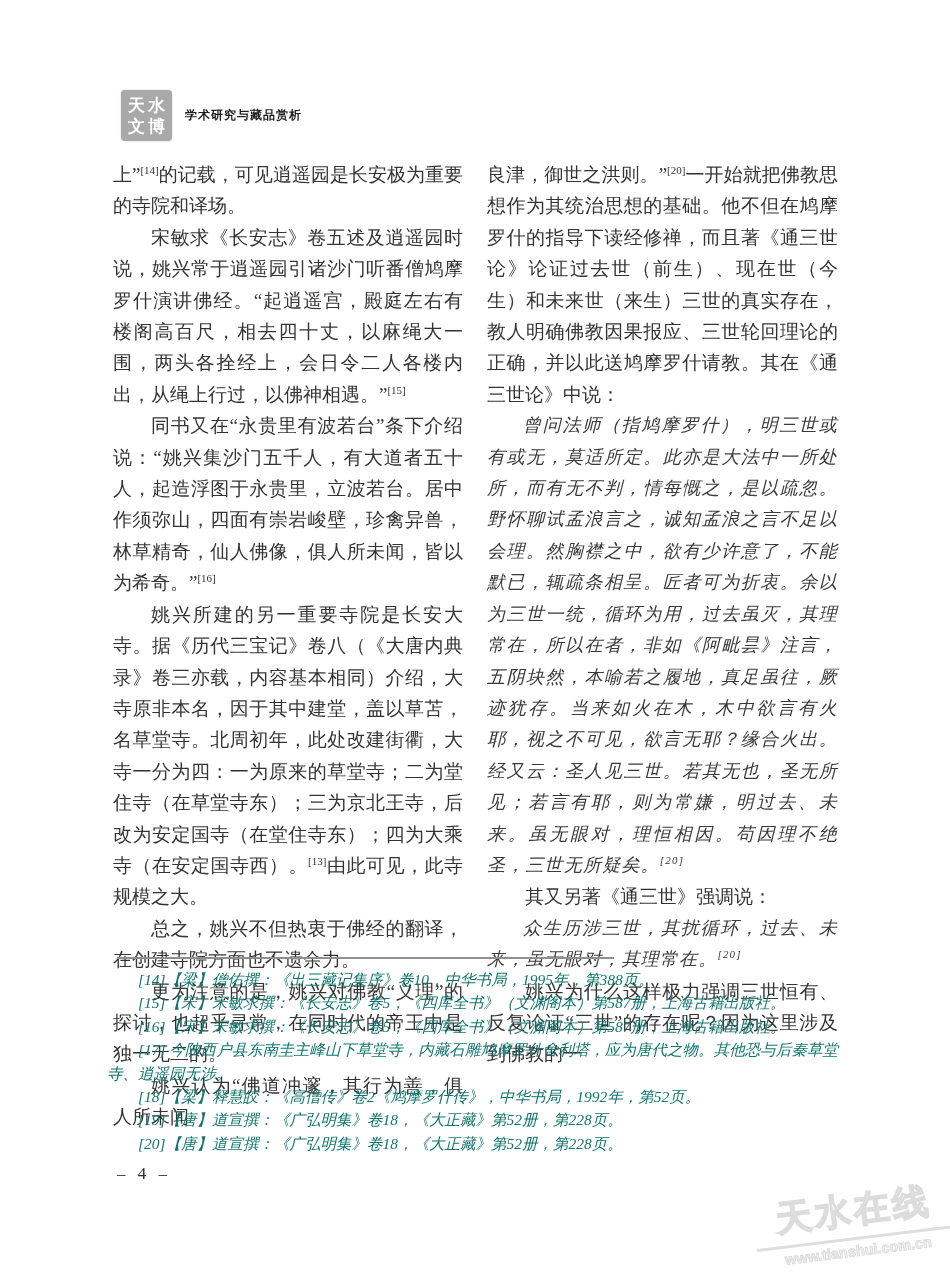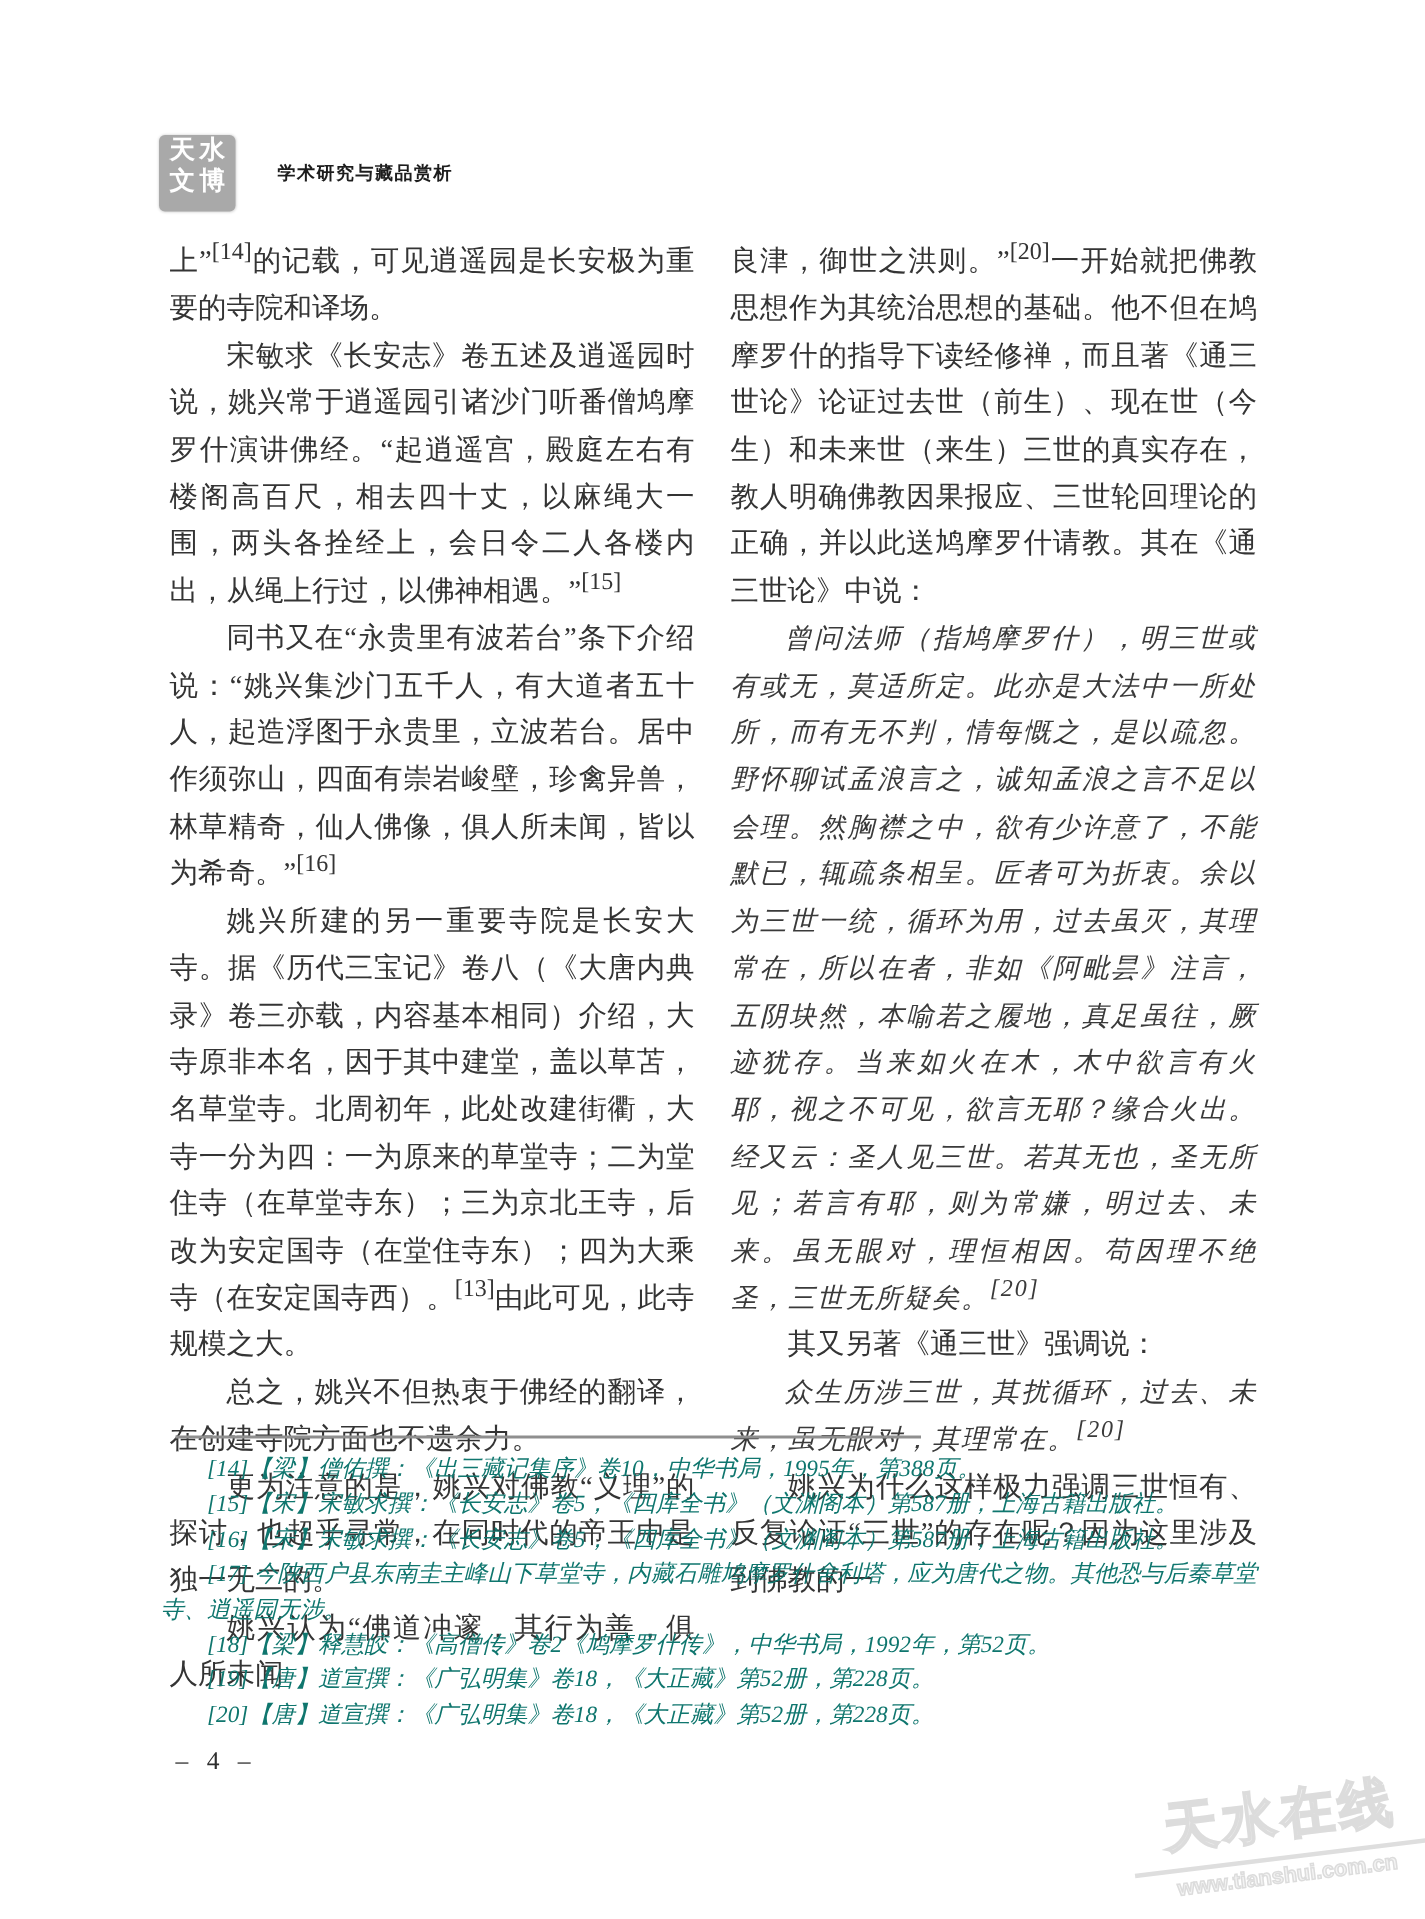--- a/index.html
+++ b/index.html
@@ -7,45 +7,45 @@
     width:950px; height:1279px;
     background:#ffffff;
     position:relative;
     overflow:hidden;
     font-family:"Liberation Serif", serif;
   }
   .page { position:absolute; inset:0; background:#ffffff; }
 
   
   .brand-seal {
-    position:absolute; left:106px; top:90px;
+    position:absolute; left:121px; top:90px;
     width:51px; height:51px;
     background:#a9a9a9; border-radius:4px;
-    display:flex; flex-direction:column; align-items:center; 
+    display:flex; flex-direction:column; align-items:center; justify-content:center;
     box-shadow:0 0 2px #c8c8c8;
   }
   .seal-row {
     color:#ffffff; font-size:17px; line-height:21px; font-weight:700;
     letter-spacing:3px; text-indent:3px;
     font-family:"DejaVu Serif", serif;
   }
   .section-title {
     position:absolute; left:185px; top:107px;
     font-family:"Liberation Sans", sans-serif;
     font-weight:700; font-size:12px; color:#1d1d1d; letter-spacing:1px;
   }
 
   
   .col { position:absolute; top:159px; color:#343434; }
   .col.left  { left:113px; width:350px; }
   .col.right { left:487px; width:351px; }
   .col p { margin:0; font-size:19px; line-height:31.4px; text-align:justify; }
   .col p.indent { text-indent:2em; }
   .col p.quote { font-style:italic; font-size:18px; letter-spacing:1.2px; color:#3a3a3a; }
-  sup { font-size:16px; vertical-align:super; line-height:0; }
+  sup { font-size:11px; vertical-align:super; line-height:0; }
 
   
   .fn-rule {
     position:absolute; left:117px; top:957px;
     width:497px; height:2px; background:#8f8f8f;
   }
   .footnotes { position:absolute; left:107px; top:968px; width:731px; color:#0f766e; }
   .footnotes p {
     margin:0; font-size:15.5px; line-height:23.4px;
     text-indent:2em; font-style:italic; text-align:justify;

